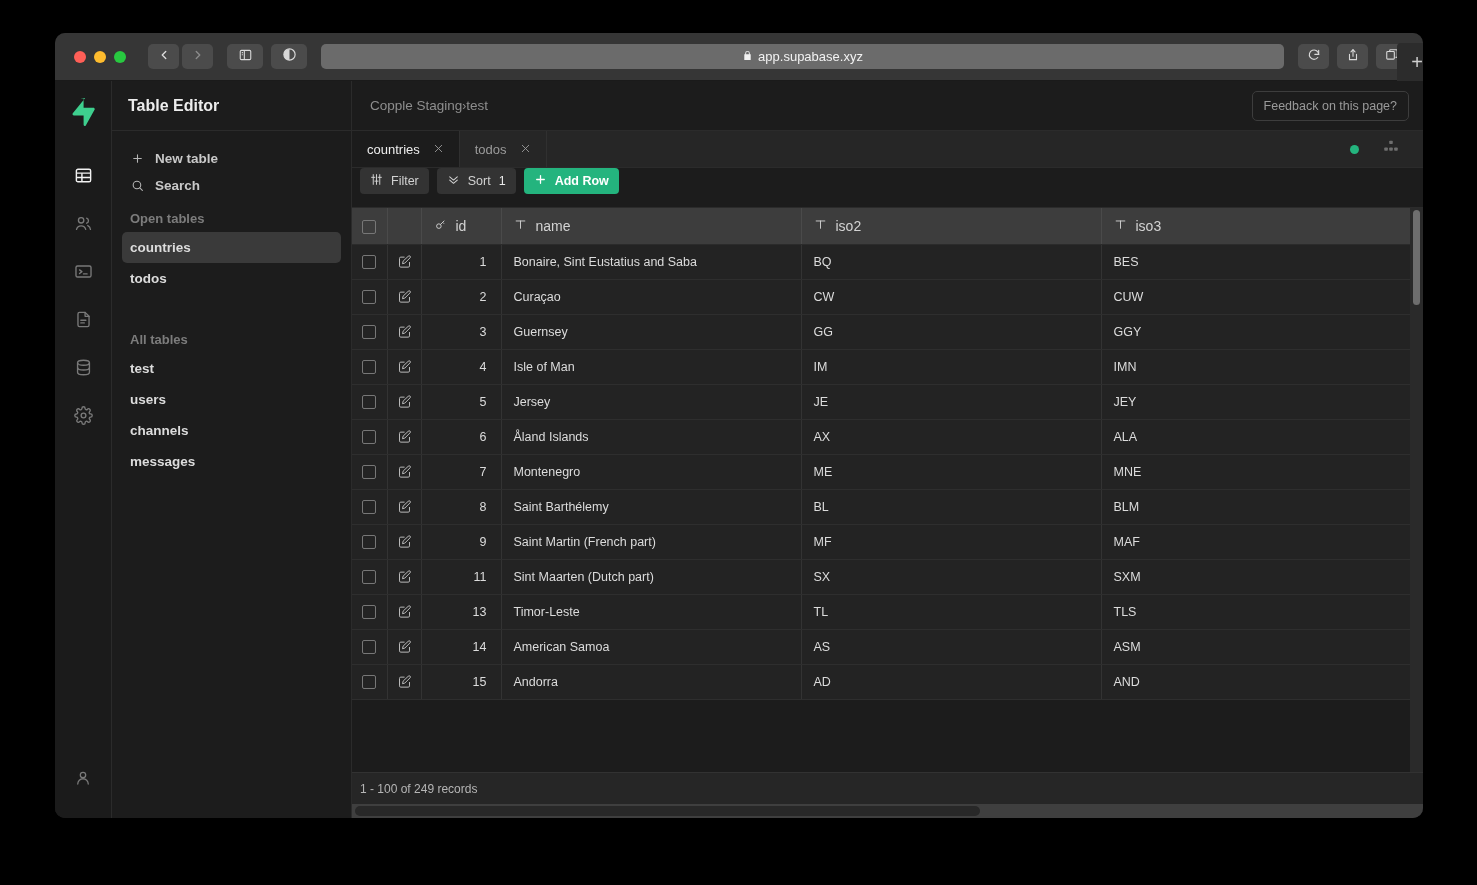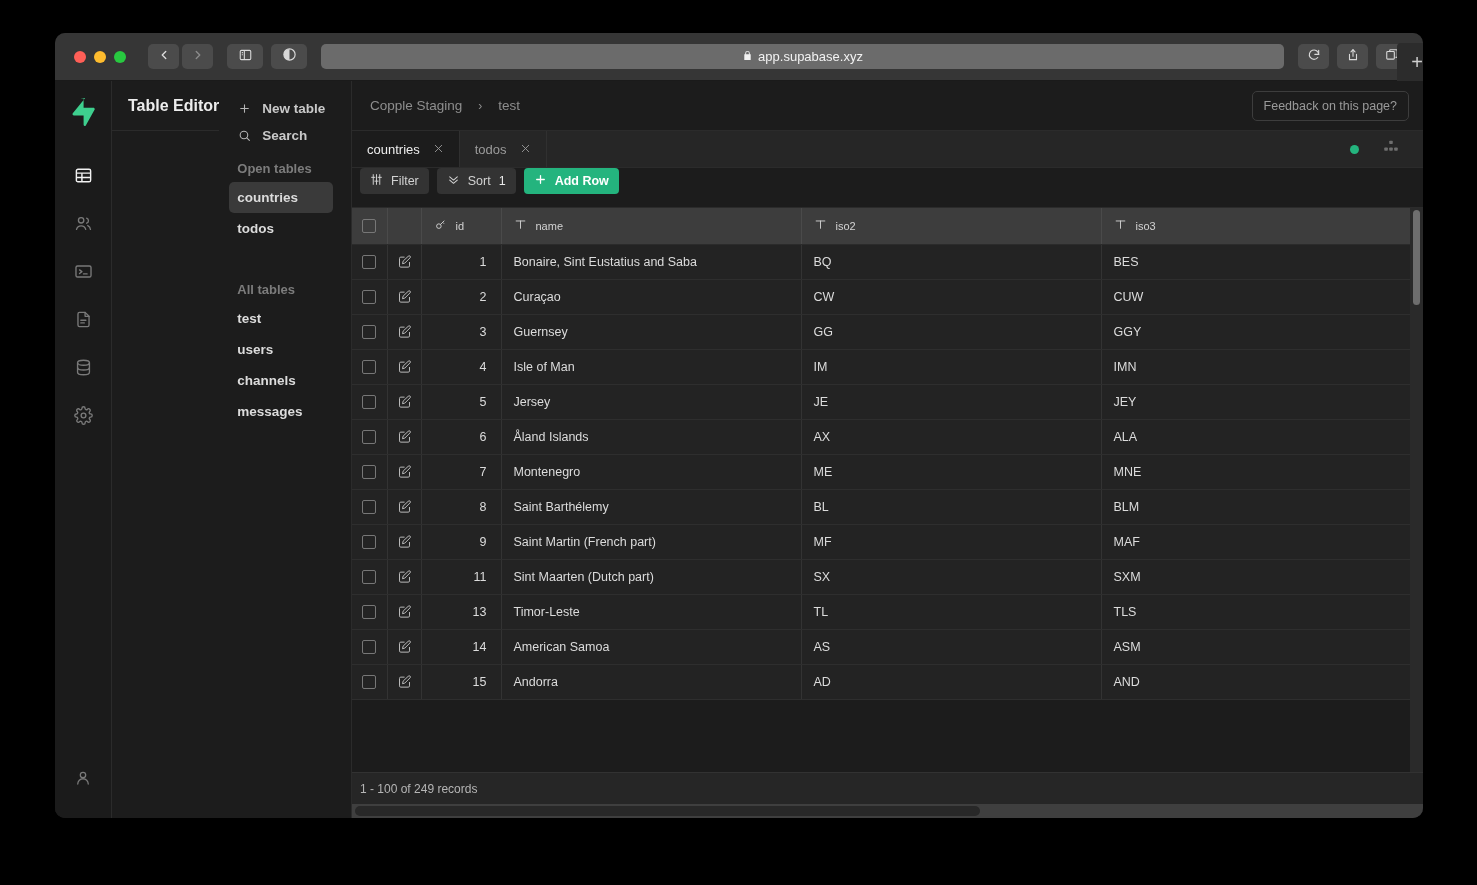--- a/index.html
+++ b/index.html
@@ -90,21 +90,21 @@
     color: #7a7a7a;
   }
   .rail-icon.active { color: #f2f2f2; }
   .rail-bottom { position: absolute; bottom: 14px; }
 
   
   .panel {
     width: 240px;
     background: #1c1c1c;
     border-right: 1px solid #2b2b2b;
-    display: flex; flex-direction: row;
+    display: flex; flex-direction: column;
   }
   .panel-header {
     height: 50px;
     display: flex; align-items: center;
     padding: 0 0 0 16px;
     border-bottom: 1px solid #2b2b2b;
     color: #ededed;
     font-size: 16px;
     font-weight: bold;
   }
@@ -135,21 +135,21 @@
   
   .main { flex: 1; display: flex; flex-direction: column; background: #1c1c1c; min-width: 0; }
 
   .topbar {
     height: 50px;
     border-bottom: 1px solid #2b2b2b;
     display: flex; align-items: center;
     padding: 0 14px 0 18px;
     justify-content: space-between;
   }
-  .crumbs { display: flex; align-items: center; gap: 16px; color: #8e8e8e; font-size: 13.5px; }
+  .crumbs { display: flex; align-items: center; color: #8e8e8e; font-size: 13.5px; }
   .crumb-sep { color: #8e8e8e; font-size: 12px; }
   .feedback-btn {
     border: 1px solid #3d3d3d;
     border-radius: 5px;
     color: #9a9a9a;
     font-size: 12.5px;
     padding: 7px 11px;
     background: transparent;
   }
 
@@ -196,21 +196,21 @@
   .tb-btn .badge { color: #e8e8e8; }
   .tb-btn.primary { background: #24b47e; color: #ffffff; font-weight: bold; }
 
   
   .gridwrap { flex: 1; position: relative; overflow: hidden; background: #1c1c1c; }
   .grid { width: 100%; border-collapse: collapse; table-layout: fixed; }
   .grid th {
     background: #3d3d3d;
     height: 36px;
     color: #d3d3d3;
-    font-size: 11px;
+    font-size: 14px;
     font-weight: normal;
     text-align: left;
     padding: 0 12px;
     border-right: 1px solid #4a4a4a;
     border-bottom: 1px solid #2b2b2b;
     margin-top: 32px;
   }
   .grid th .hcell { display: flex; align-items: center; gap: 9px; }
   .grid td {
     height: 35px;

